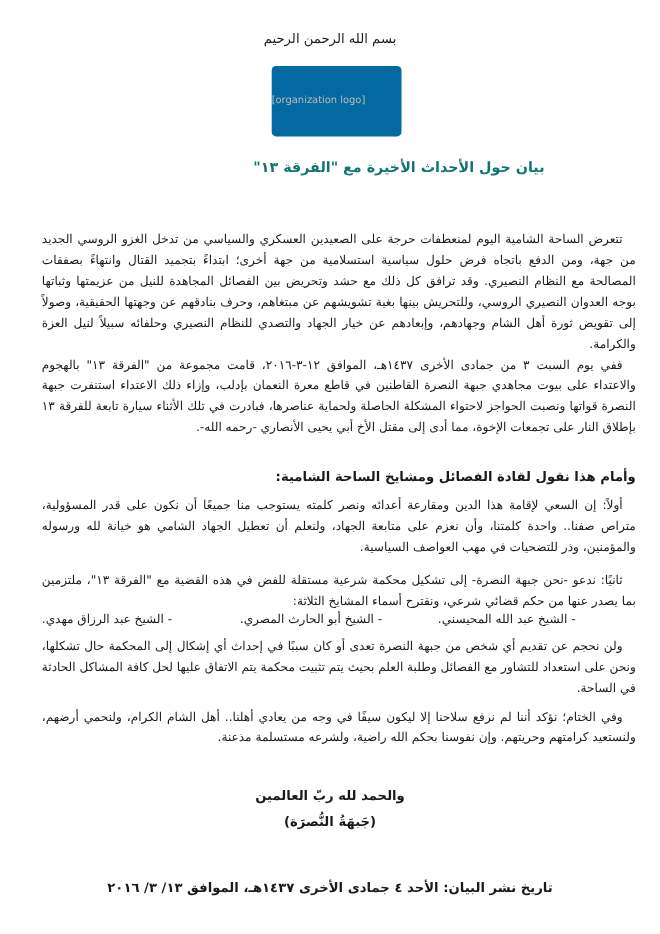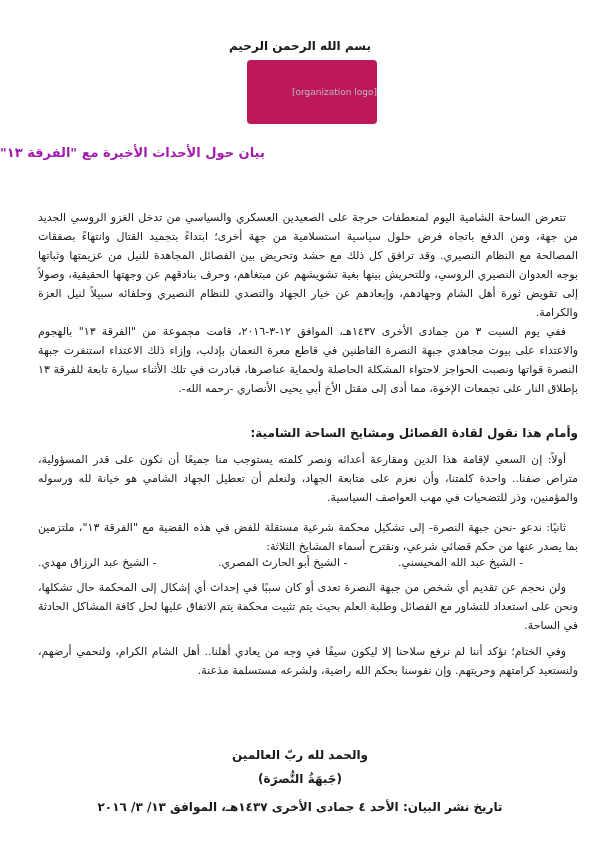--- a/index.html
+++ b/index.html
@@ -4,51 +4,51 @@
   <style>
     html, body { margin: 0; padding: 0; background: #ffffff; }
     body {
       width: 600px; height: 849px; overflow: hidden;
       font-family: "DejaVu Sans", sans-serif;
       color: #1a1a1a;
     }
     .page { position: relative; width: 600px; height: 849px; direction: rtl; }
     .basmala {
       position: absolute; top: 28px; left: 0; width: 600px;
-      text-align: center; font-size: 12px; font-weight: bold; margin-top: 11px;
+      text-align: center; font-size: 12px; font-weight: normal;
     }
     .emblem {
-      position: absolute; top: 60px; left: 247px; width: 130px; height: 64px;
-      background: #be185d; border-radius: 4px;
-      display: flex; align-items: center; justify-content: flex-start;
+      position: absolute; top: 60px; left: 247px; width: 118px; height: 64px;
+      background: #0369a1; border-radius: 4px;
+      display: flex; align-items: center; justify-content: flex-end;
     }
     .emblem-label {
       color: #bbbbbb; font-size: 9px; direction: ltr;
     }
     .title {
       position: absolute; top: 145px; left: 0; width: 495px;
-      text-align: left; font-size: 13px; font-weight: bold; color: #a21caf;
+      text-align: right; font-size: 13px; font-weight: bold; color: #0f766e;
     }
     .body-text {
       position: absolute; left: 38px; width: 540px;
       font-size: 11px; line-height: 19px; text-align: justify;
     }
     .indent { text-indent: 12px; }
     .heading {
       position: absolute; left: 38px; width: 540px;
       font-size: 12px; font-weight: bold;
     }
     .names-row {
       position: absolute; top: 556px; left: 38px; width: 540px;
       display: flex; justify-content: space-between; font-size: 11px;
     }
     .names-row span { flex: 1; text-align: left; }
     .closing {
       position: absolute; left: 0; width: 600px; text-align: center;
-      font-size: 12px; font-weight: bold; margin-top: 32px;
+      font-size: 12px; font-weight: bold;
     }
     .date-line {
       position: absolute; top: 800px; left: 0; width: 600px; text-align: center;
       font-size: 12px; font-weight: bold;
     }
   </style>
 </head>
 <body>
 
 <div class="page">

